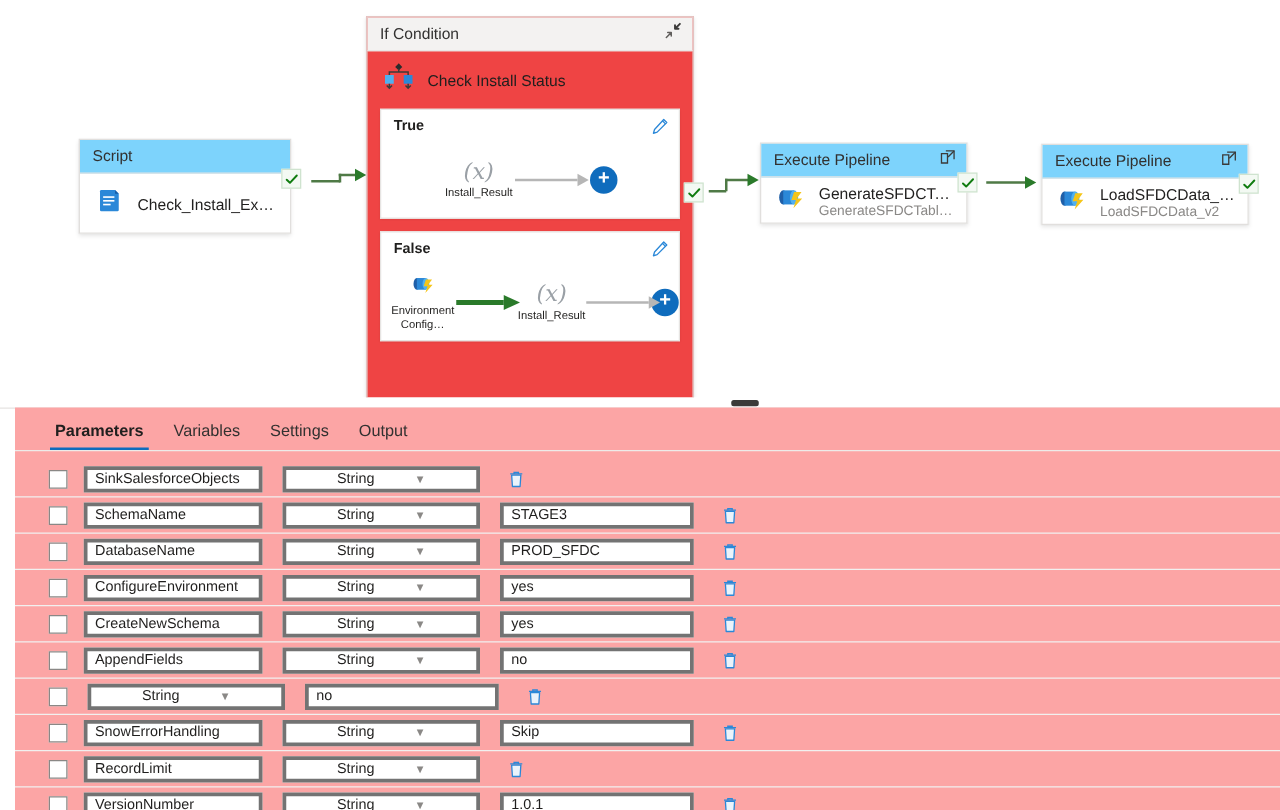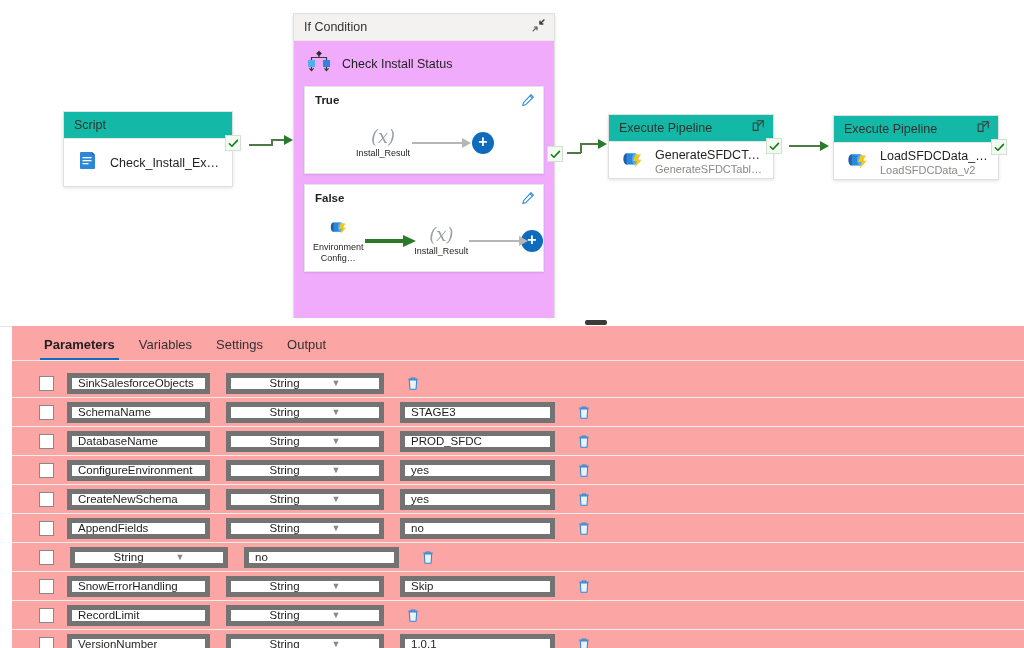--- a/index.html
+++ b/index.html
@@ -28,21 +28,21 @@
 
   
   .card {
     position: absolute;
     background: #ffffff;
     border: 1px solid #e1dfdd;
     box-shadow: 0 1.6px 3.6px rgba(0,0,0,.10), 0 .3px .9px rgba(0,0,0,.08);
     box-sizing: border-box;
   }
   .card-head {
-    background: #14b8a6;
+    background: #7dd3fc;
     border-bottom: 1px solid #e8e6e4;
     height: 27px;
     display: flex;
     align-items: center;
     padding: 0 8px 0 10px;
     box-sizing: border-box;
   }
   .card-head .ht {
     font-size: 12.5px;
     color: #323130;
@@ -74,21 +74,21 @@
     margin-top: 1px;
   }
   .txtcol { min-width: 0; display: flex; flex-direction: column; }
 
   
   #script-card { left: 63px; top: 111px; width: 170px; height: 76px; }
 
   
   #ifcond-card {
     left: 293px; top: 13px; width: 262px; height: 380px;
-    background: #f0abfc;
+    background: #ef4444;
   }
   #ifcond-card > .card-head { background: #f3f2f1; }
   #ifcond-title-row {
     display: flex; align-items: center; gap: 10px;
     padding: 9px 0 8px 12px;
     text-align: right;
   }
   #ifcond-title-row .lbl { font-size: 12.5px; }
   .branch {
     margin: 0 10px 10px 10px;
@@ -227,21 +227,21 @@
     box-sizing: border-box;
   }
   .cb {
     width: 15px; height: 15px;
     border: 1px solid #8a8886; background: #fff;
     box-sizing: border-box; cursor: pointer;
     flex: none;
   }
   .fld {
     height: 21px;
-    border: 5px solid #737373;
+    border: 3px solid #737373;
     background: #fff;
     box-sizing: border-box;
     display: flex; align-items: center;
     padding: 0 6px;
     font-size: 11.5px; color: #201f1e;
     overflow: hidden; white-space: nowrap;
     cursor: text;
   }
   .fld-name { width: 143px; margin-left: 13px; }
   .fld-type {

